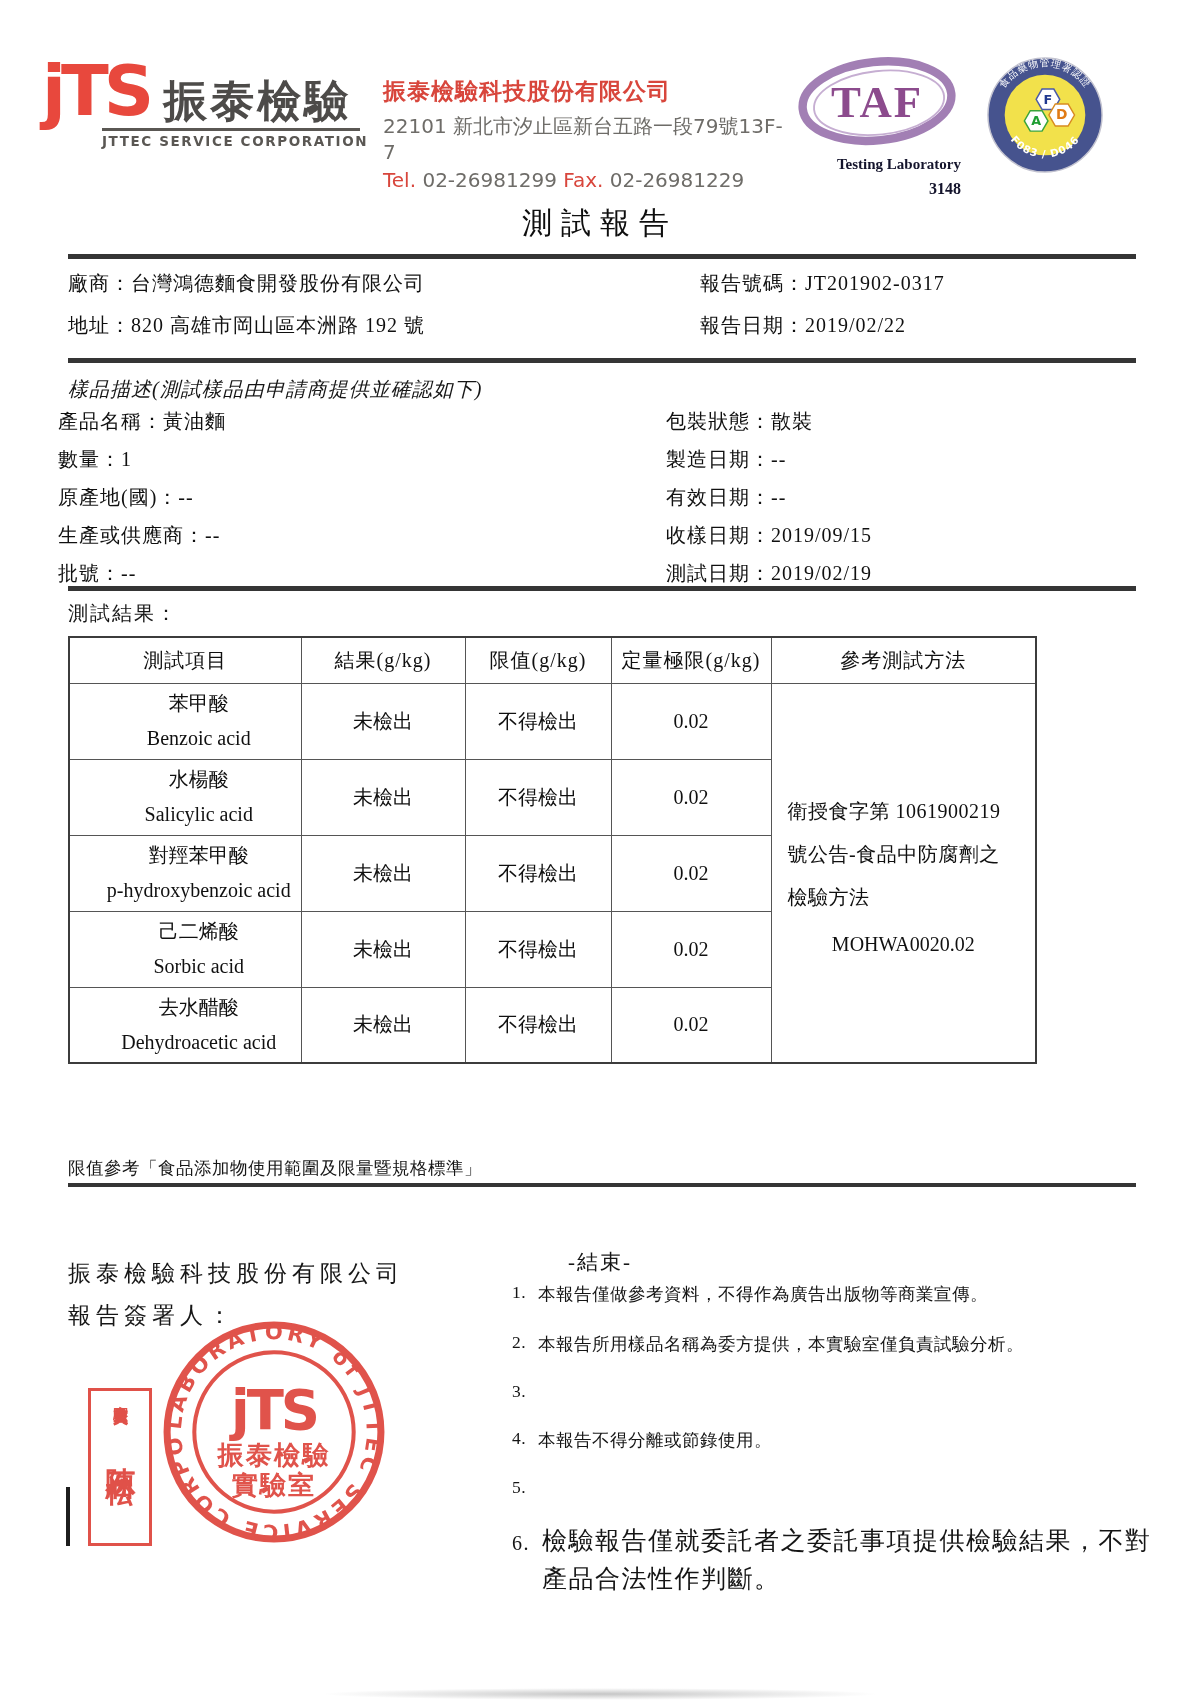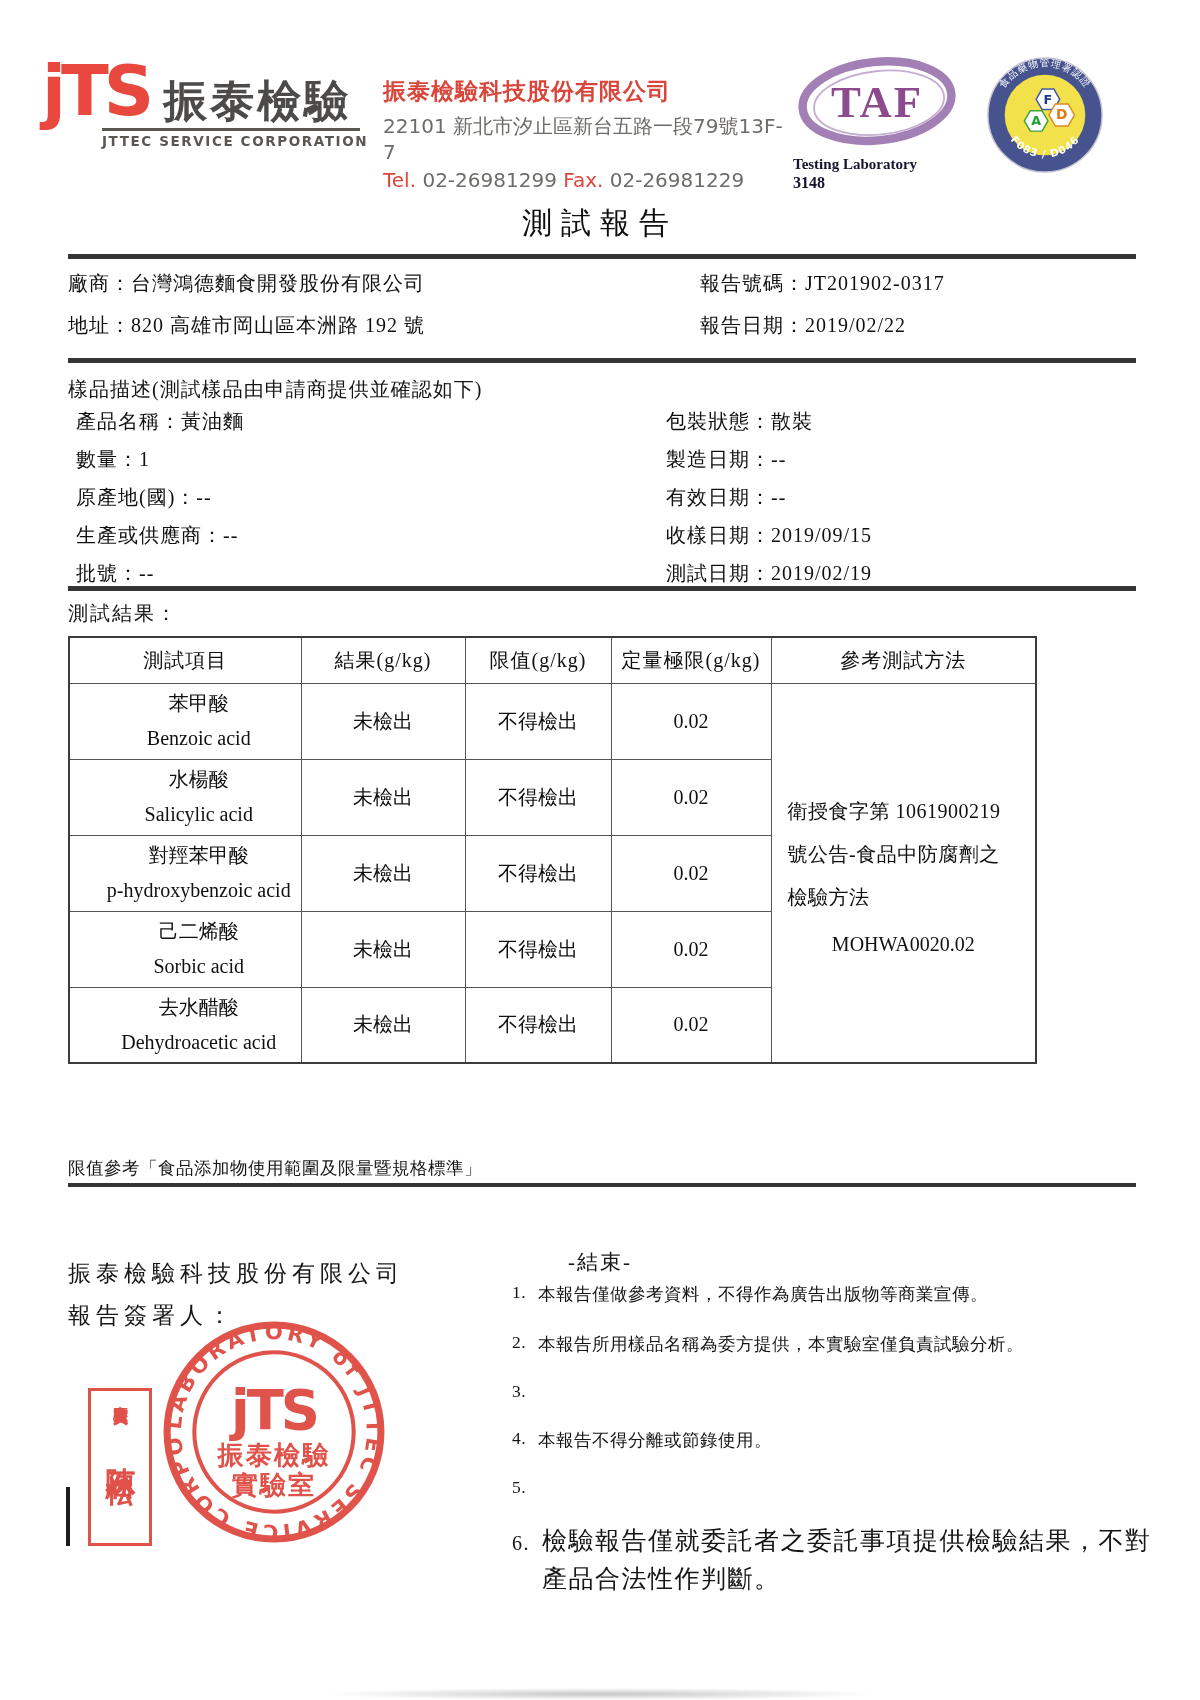--- a/index.html
+++ b/index.html
@@ -26,38 +26,38 @@
     margin-left:60px; font-family:"DejaVu Sans",sans-serif; font-weight:bold;
     font-size:13.5px; letter-spacing:1.6px; color:#5a5753;
   }
 
   .company { left:383px; top:76px; width:400px; font-family:"DejaVu Sans",sans-serif; }
   .company-name { color:#d8463c; font-weight:bold; font-size:23px; letter-spacing:1px; }
   .company-addr { color:#6e6c68; font-size:20px; margin-top:6px; }
   .company-tel  { color:#6e6c68; font-size:20px; margin-top:4px; }
   .red { color:#d8463c; }
 
-  .taf-block { left:793px; top:56px; width:168px; text-align:left; }
+  .taf-block { left:793px; top:56px; width:168px; text-align:right; }
   .taf-caption { font-size:15px; font-weight:bold; color:#14142c; margin-top:2px; }
-  .taf-number  { font-size:16px; font-weight:bold; color:#14142c; margin-top:1px; }
+  .taf-number  { font-size:16px; font-weight:bold; color:#14142c; margin-top:7px; }
 
   .fad-block { left:986px; top:56px; width:118px; height:118px; }
 
   
   .doc-title { left:0; top:203px; width:100%; text-align:center;
     font-size:30px; letter-spacing:9px; color:#0e0e0e; }
   .rule { left:68px; width:1068px; height:5px; background:#353535; }
   .rule-1 { top:254px; } .rule-2 { top:358px; } .rule-3 { top:586px; } .rule-4 { top:1183px; height:4px; }
 
   
   .info-item { font-size:20px; letter-spacing:1px; color:#101010; }
   .ri-left  { left:68px;  top:270px; } .ri-right { left:700px; top:270px; }
   .ri-left .info-item, .ri-right .info-item { height:42px; }
-  .sample-heading { left:68px; top:376px; font-size:20px; letter-spacing:1px; }
-  .sp-left  { left:76px;  top:408px; } .sp-right { left:666px; top:408px; }
+  .sample-heading { left:68px; top:376px; font-size:20px; letter-spacing:1px;font-style:italic; }
+  .sp-left  { left:58px;  top:408px; } .sp-right { left:666px; top:408px; }
   .sp-left .info-item, .sp-right .info-item { height:38px; }
 
   
   .results-heading { left:68px; top:600px; font-size:20px; letter-spacing:2px; }
   .results-table { left:68px; top:636px; }
   table { border-collapse:collapse; table-layout:fixed; width:967px; }
   td, th { border:1.5px solid #555; font-weight:normal; font-size:20px;
            text-align:center; vertical-align:middle; color:#101010; }
   table { border:2.5px solid #3c3c3c; }
   thead th { height:46px; letter-spacing:1px; }

